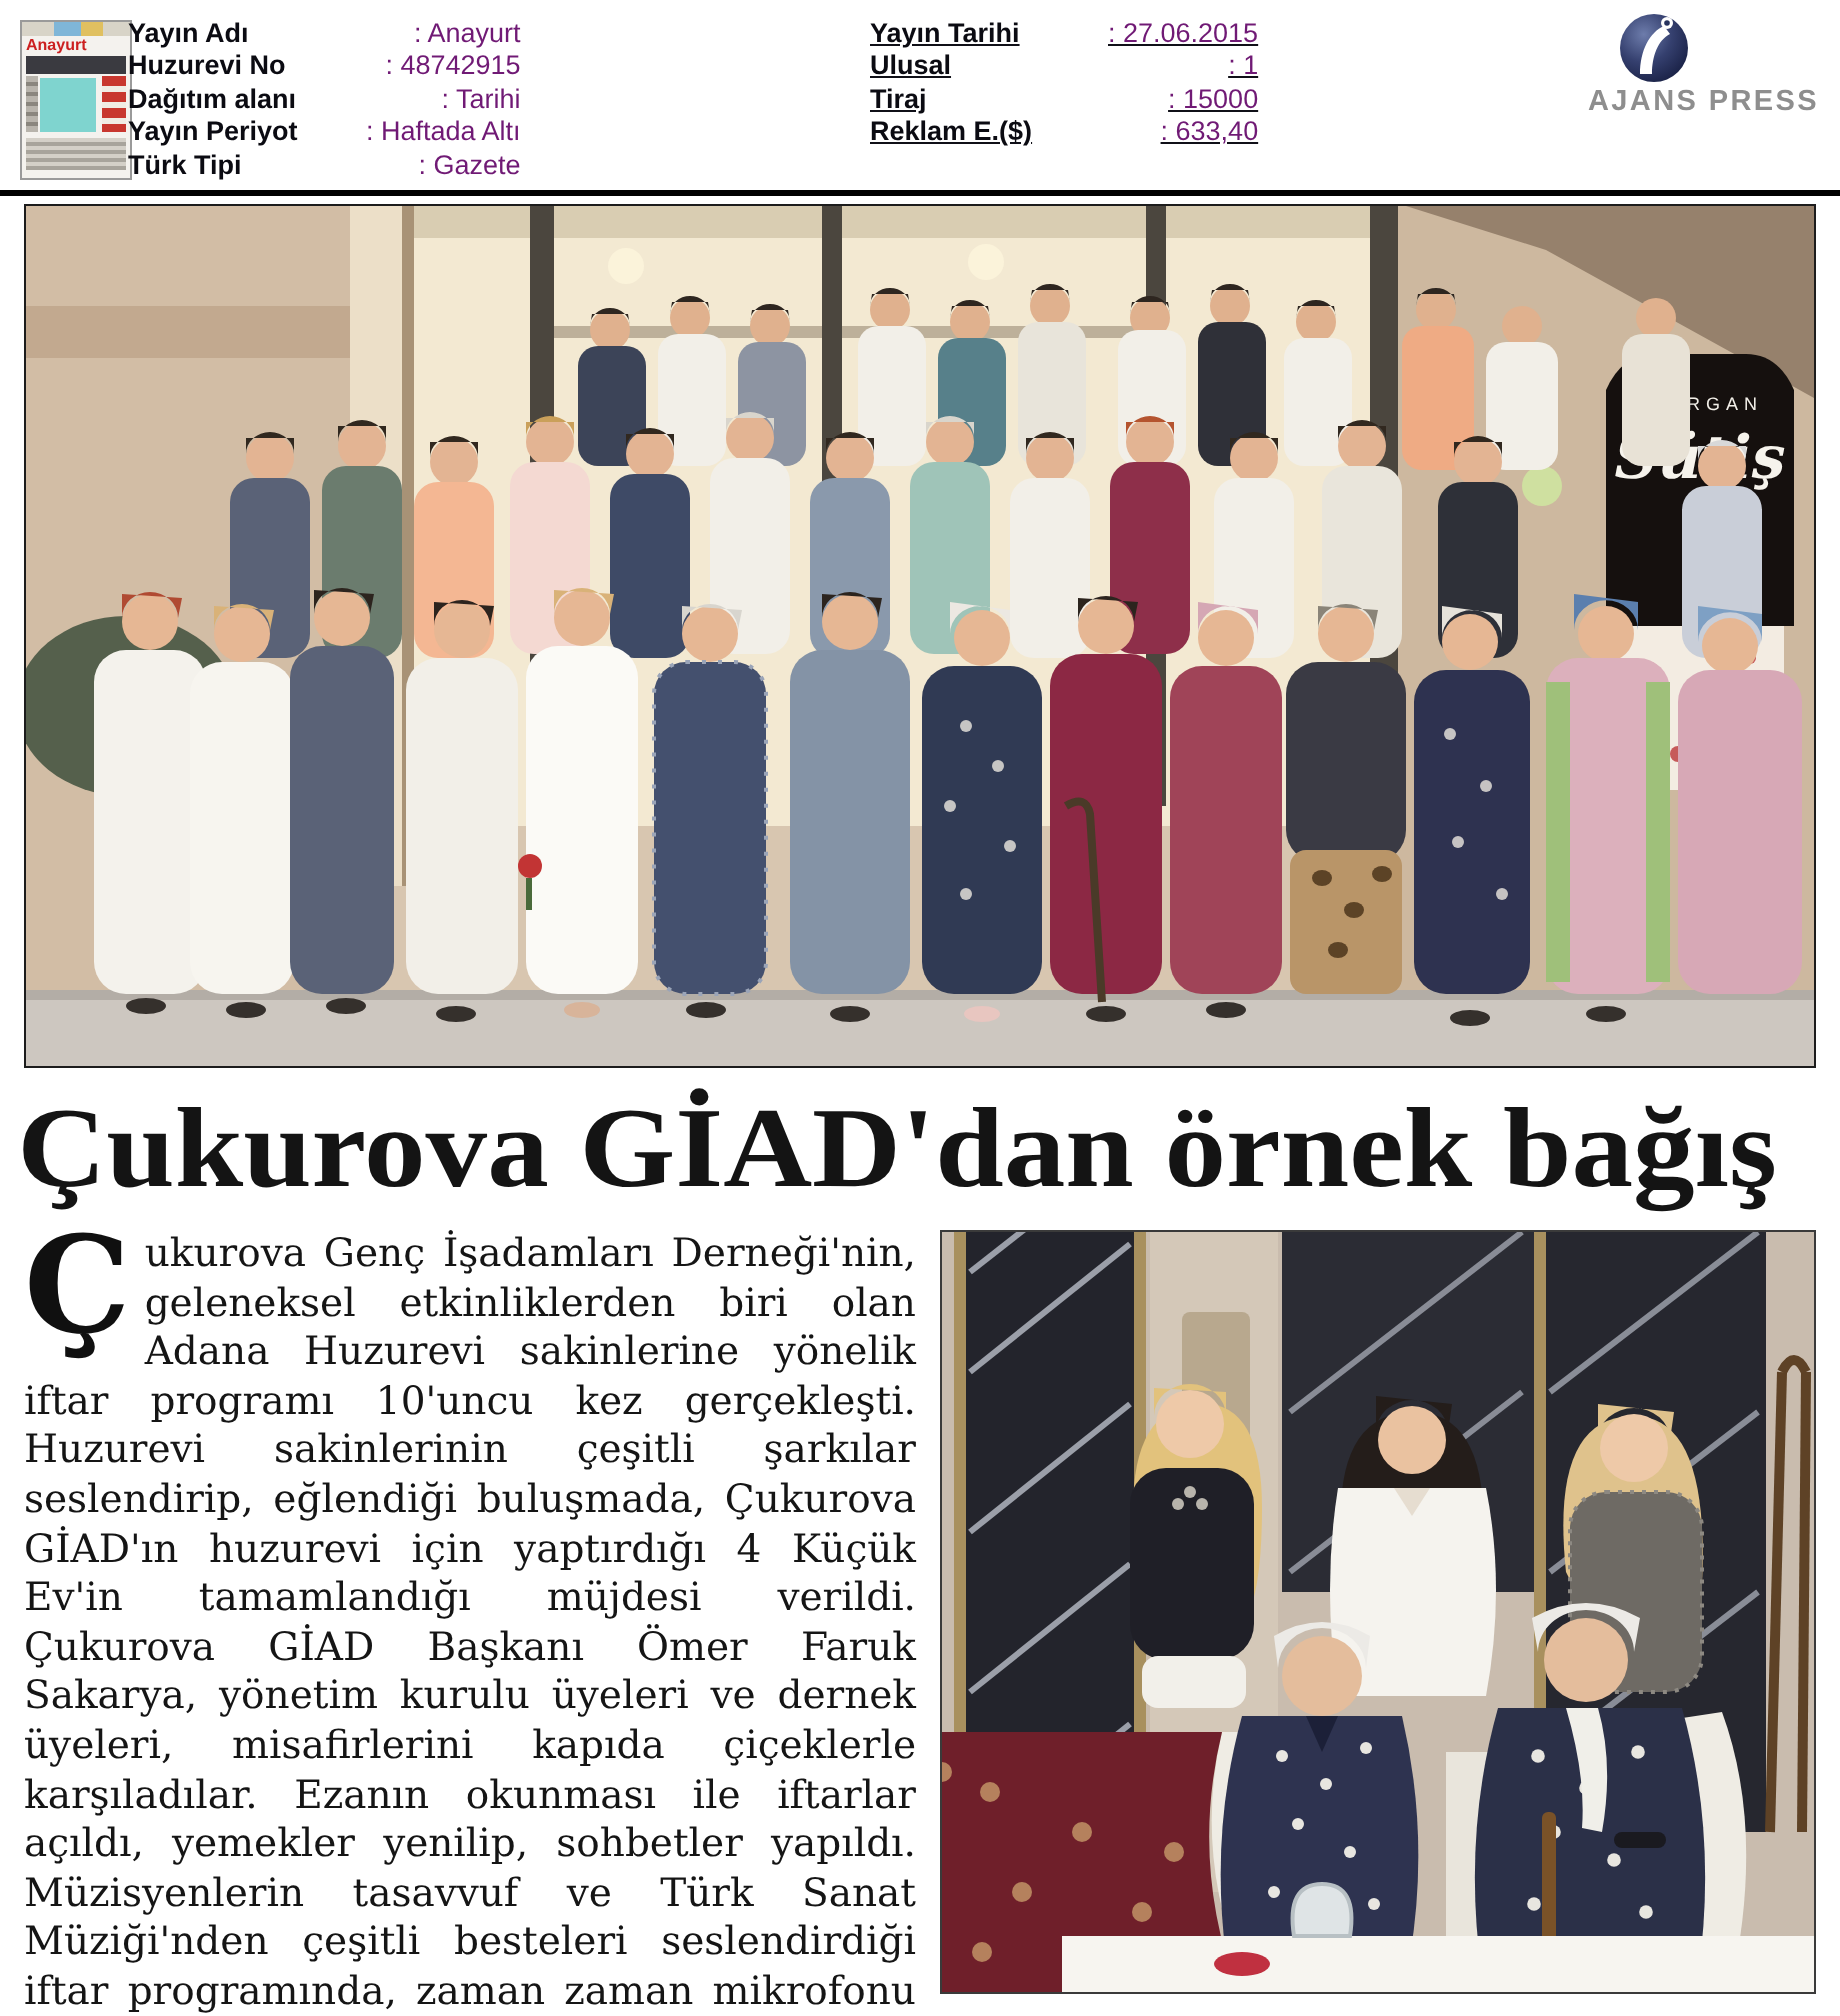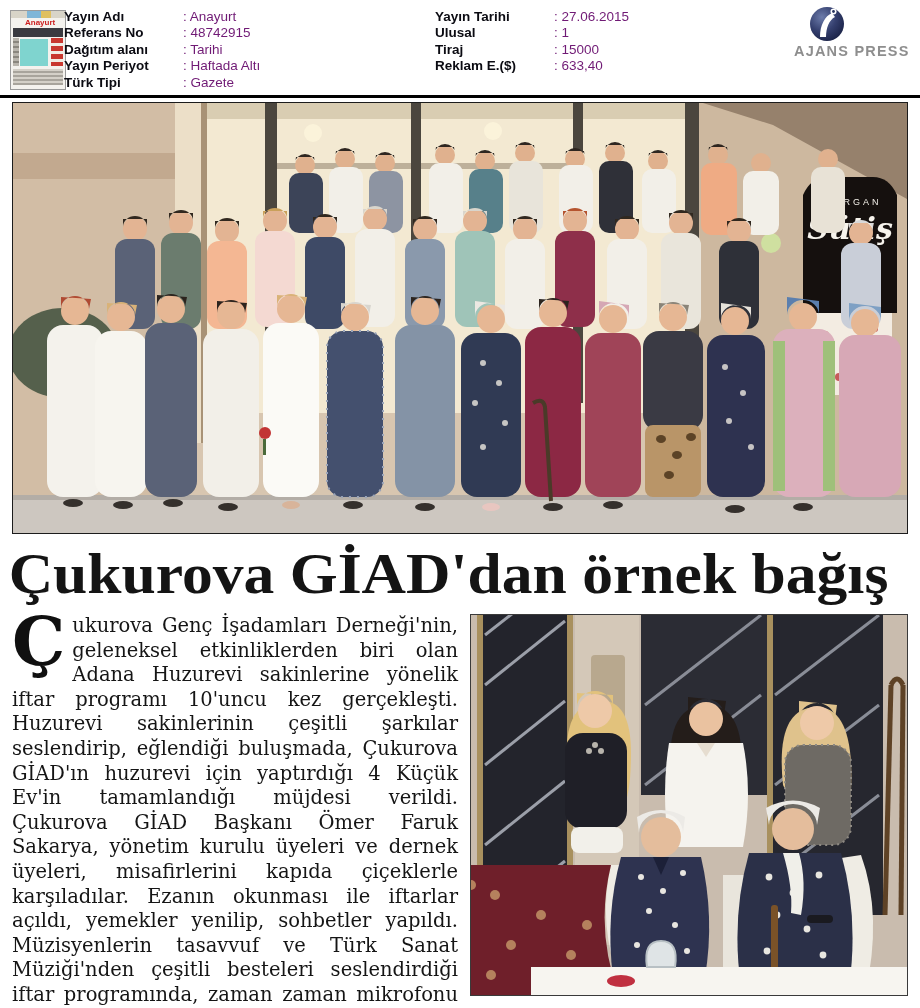--- a/index.html
+++ b/index.html
@@ -7,31 +7,31 @@
     width:920px;height:1008px;overflow:hidden;background:#ffffff;
     font-family:"Liberation Sans",sans-serif;color:#101018;position:relative;
   }
   
   .clip-header{position:relative;height:95px;}
   .thumb{
     position:absolute;left:10px;top:10px;width:54px;height:78px;
     background:#f4f2ee;border:1px solid #9a9a9a;overflow:hidden;
   }
   .thumb .strip{height:7px;background:linear-gradient(90deg,#d8d4c8 0 30%,#7fb6d8 30% 55%,#e0c060 55% 75%,#d8d4c8 75%);}
-  .thumb .masthead{color:#cc2020;font-weight:bold;font-size:8px;line-height:9px;padding-left:14px;}
+  .thumb .masthead{color:#cc2020;font-weight:bold;font-size:8px;line-height:9px;padding-left:2px;}
   .thumb .hbar{height:9px;background:#3a3a40;margin:1px 2px;}
   .thumb .mid{position:relative;height:30px;margin:1px 2px;}
   .thumb .cyan{position:absolute;left:7px;top:1px;width:28px;height:27px;background:#7fd4cf;}
   .thumb .lcol{position:absolute;left:0;top:0;width:6px;height:28px;background:repeating-linear-gradient(#b8b4ac 0 3px,#8a867e 3px 5px);}
   .thumb .rcol{position:absolute;right:0;top:0;width:12px;height:28px;background:repeating-linear-gradient(#c8372f 0 5px,#f0ece4 5px 8px);}
   .thumb .foot{height:16px;margin:0 2px;background:repeating-linear-gradient(#d4d0c8 0 2px,#a8a49c 2px 4px);}
   .fields{position:absolute;top:9px;font-size:13.5px;line-height:16.4px;}
   .fields.left{left:64px;}
-  .fields.right{left:435px;}
-  .frow{display:flex;}
+  .fields.right{left:435px;text-decoration:underline;}
+  .frow{display:flex;justify-content:space-between;}
   .flabel{width:119px;font-weight:bold;color:#0b0b12;}
   .fvalue{color:#701a75;}
   .agency{position:absolute;right:8px;top:6px;width:118px;text-align:left;}
   .agency .globe{display:block;margin:0 auto 1px 14px;}
   .agency .aname{color:#8e8e8e;font-weight:bold;font-size:14.5px;letter-spacing:1.2px;white-space:nowrap;}
   .header-rule{height:3px;background:#000;margin:0;}
   
   .main-photo{margin:4px 12px 0 12px;width:894px;height:430px;border:1px solid #1c1c1c;background:#d8c6b0;}
   
   .headline{
@@ -75,21 +75,21 @@
     </div>
     <div class="foot"></div>
   </div>
 
   <div class="fields left">
     <div class="frow">
       <span class="flabel">Yayın Adı</span>
       <span class="fvalue">: Anayurt</span>
     </div>
     <div class="frow">
-      <span class="flabel">Referans No</span>
+      <span class="flabel">Huzurevi No</span>
       <span class="fvalue">: 48742915</span>
     </div>
     <div class="frow">
       <span class="flabel">Dağıtım alanı</span>
       <span class="fvalue">: Tarihi</span>
     </div>
     <div class="frow">
       <span class="flabel">Yayın Periyot</span>
       <span class="fvalue">: Haftada Altı</span>
     </div>

